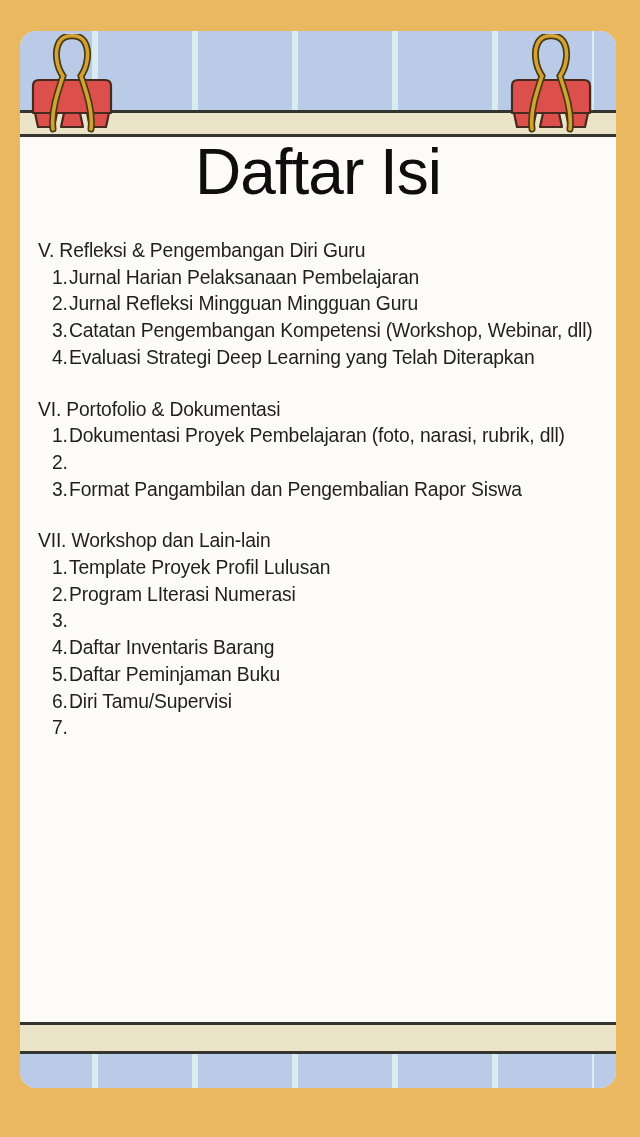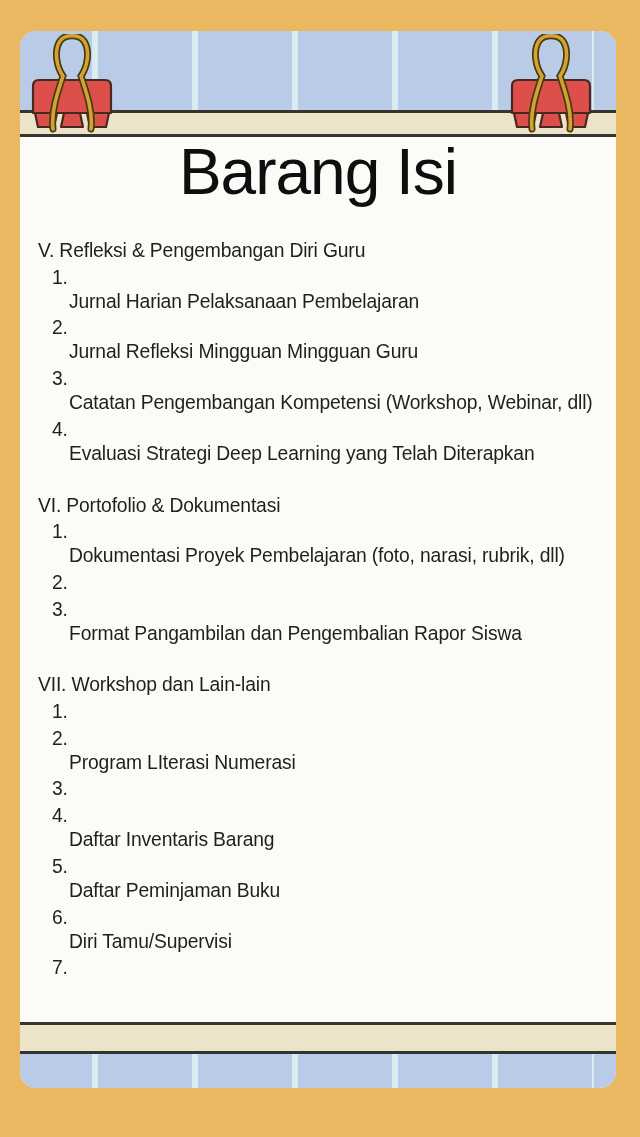--- a/index.html
+++ b/index.html
@@ -24,38 +24,38 @@
      border-top:3px solid var(--line);border-bottom:3px solid var(--line);}
   .band-bottom{height:34px;}
   .page-title{margin:0;padding-top:3px;font-size:64px;line-height:64px;font-weight:400;
      letter-spacing:-1px;text-align:center;color:var(--title);}
   .toc{margin-top:34px;padding:0 16px 0 18px;font-size:19.3px;line-height:26.7px;
      letter-spacing:-0.15px;color:var(--text);}
   .toc-section{margin:0 0 25px 0;}
   .toc-heading{white-space:nowrap;}
   .toc-item{display:flex;margin-left:14px;white-space:nowrap;}
   .toc-num{flex:0 0 auto;min-width:17px;}
-  .toc-text{flex:0 0 auto;margin-top:24px;}
+  .toc-text{flex:0 0 auto;}
   .clip{position:absolute;top:3px;}
   .clip-left{left:7px;}
   .clip-right{left:486px;}
   .clip-body,.clip-foot{fill:var(--clip-red);stroke:var(--clip-outline);
      stroke-width:2.2;stroke-linejoin:round;}
   .wire-outline{fill:none;stroke:var(--wire-outline);stroke-width:7;stroke-linecap:round;}
   .wire{fill:none;stroke:var(--wire-gold);stroke-width:3.6;stroke-linecap:round;}
 </style>
 </head>
 <body>
 
 <div class="card">
   <div class="band striped band-top"></div>
   <div class="band cream-top"></div>
 
   <div class="paper">
-    <h1 class="page-title">Barang Isi</h1>
+    <h1 class="page-title">Daftar Isi</h1>
     <div class="toc">
         <div class="toc-section">
           <div class="toc-heading">V. Refleksi &amp; Pengembangan Diri Guru</div>
           <div class="toc-item">
             <span class="toc-num">1.</span>
             <span class="toc-text">Jurnal Harian Pelaksanaan Pembelajaran</span>
           </div>
           <div class="toc-item">
             <span class="toc-num">2.</span>
             <span class="toc-text">Jurnal Refleksi Mingguan Mingguan Guru</span>
@@ -80,20 +80,21 @@
           </div>
           <div class="toc-item">
             <span class="toc-num">3.</span>
             <span class="toc-text">Format Pangambilan dan Pengembalian Rapor Siswa</span>
           </div>
         </div>
         <div class="toc-section">
           <div class="toc-heading">VII. Workshop dan Lain-lain</div>
           <div class="toc-item">
             <span class="toc-num">1.</span>
+            <span class="toc-text">Template Proyek Profil Lulusan</span>
           </div>
           <div class="toc-item">
             <span class="toc-num">2.</span>
             <span class="toc-text">Program LIterasi Numerasi</span>
           </div>
           <div class="toc-item">
             <span class="toc-num">3.</span>
           </div>
           <div class="toc-item">
             <span class="toc-num">4.</span>

